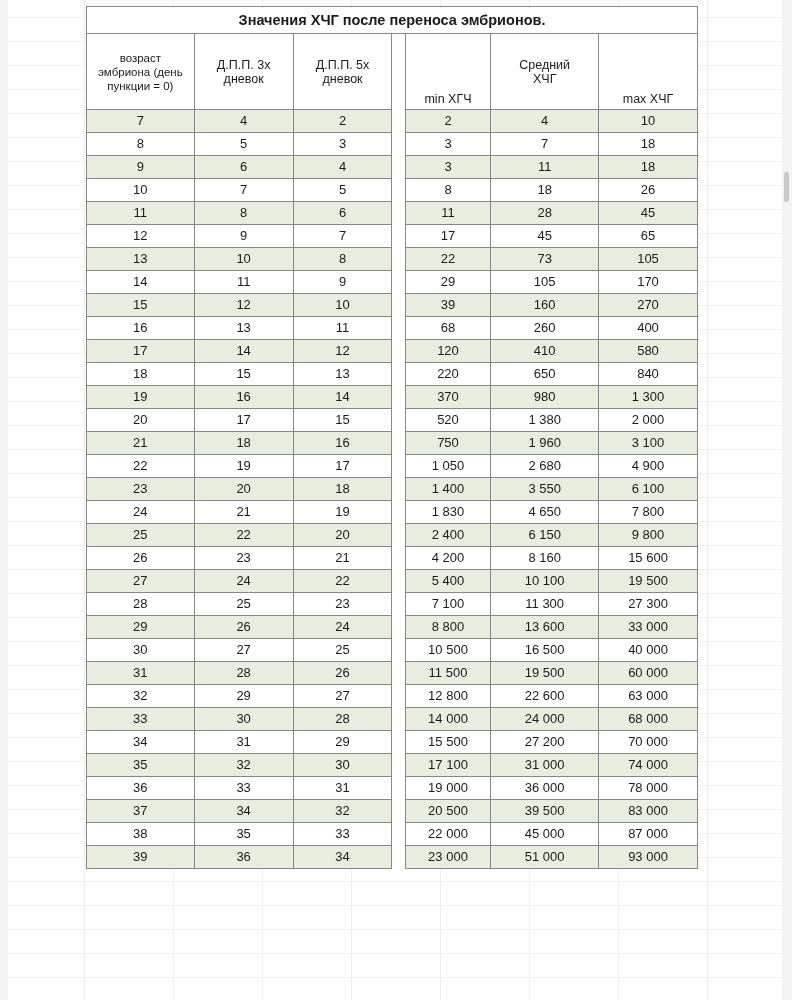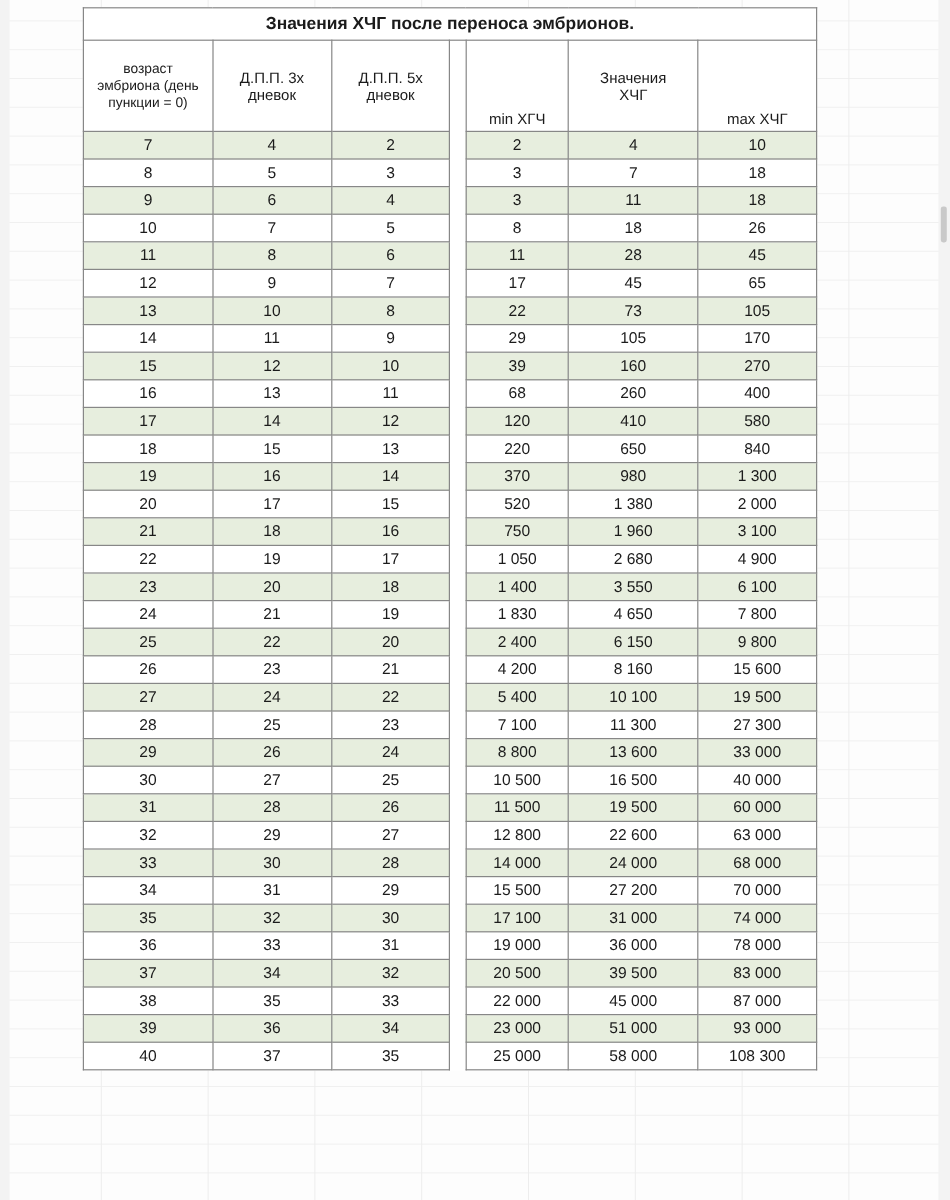--- a/index.html
+++ b/index.html
@@ -42,21 +42,21 @@
     right: 3px;
     top: 172px;
     width: 5px;
     height: 30px;
     background: #c9c9c9;
     border-radius: 2px;
   }
 
   .table-wrap {
     position: absolute;
-    left: 69px;
+    left: 86px;
     top: 6px;
     width: 612px;
   }
 
   table.hcg {
     border-collapse: collapse;
     table-layout: fixed;
     width: 612px;
     background: #ffffff;
   }
@@ -148,21 +148,21 @@
         </td>
         <td class="head-cell mid">
           <span>Д.П.П. 5х</span><br>
           <span>дневок</span>
         </td>
         <td class="gap-head"></td>
         <td class="head-cell mid low">
           <span>min ХГЧ</span>
         </td>
         <td class="head-cell mid">
-          <span>Значения</span><br>
+          <span>Средний</span><br>
           <span>ХЧГ</span>
         </td>
         <td class="head-cell mid low">
           <span>max ХЧГ</span>
         </td>
       </tr>
     </thead>
     <tbody id="tbody">
         <tr class="row-alt">
           <td>7</td>
@@ -453,25 +453,16 @@
           <td>87 000</td>
         </tr>
         <tr class="row-alt">
           <td>39</td>
           <td>36</td>
           <td>34</td>
           <td class="spacer"></td>
           <td>23 000</td>
           <td class="bold">51 000</td>
           <td>93 000</td>
-        </tr>
-        <tr class="row-plain">
-          <td>40</td>
-          <td>37</td>
-          <td>35</td>
-          <td class="spacer"></td>
-          <td>25 000</td>
-          <td class="bold">58 000</td>
-          <td>108 300</td>
         </tr>
       </tbody>
   </table>
 </div>
 
 </body></html>

